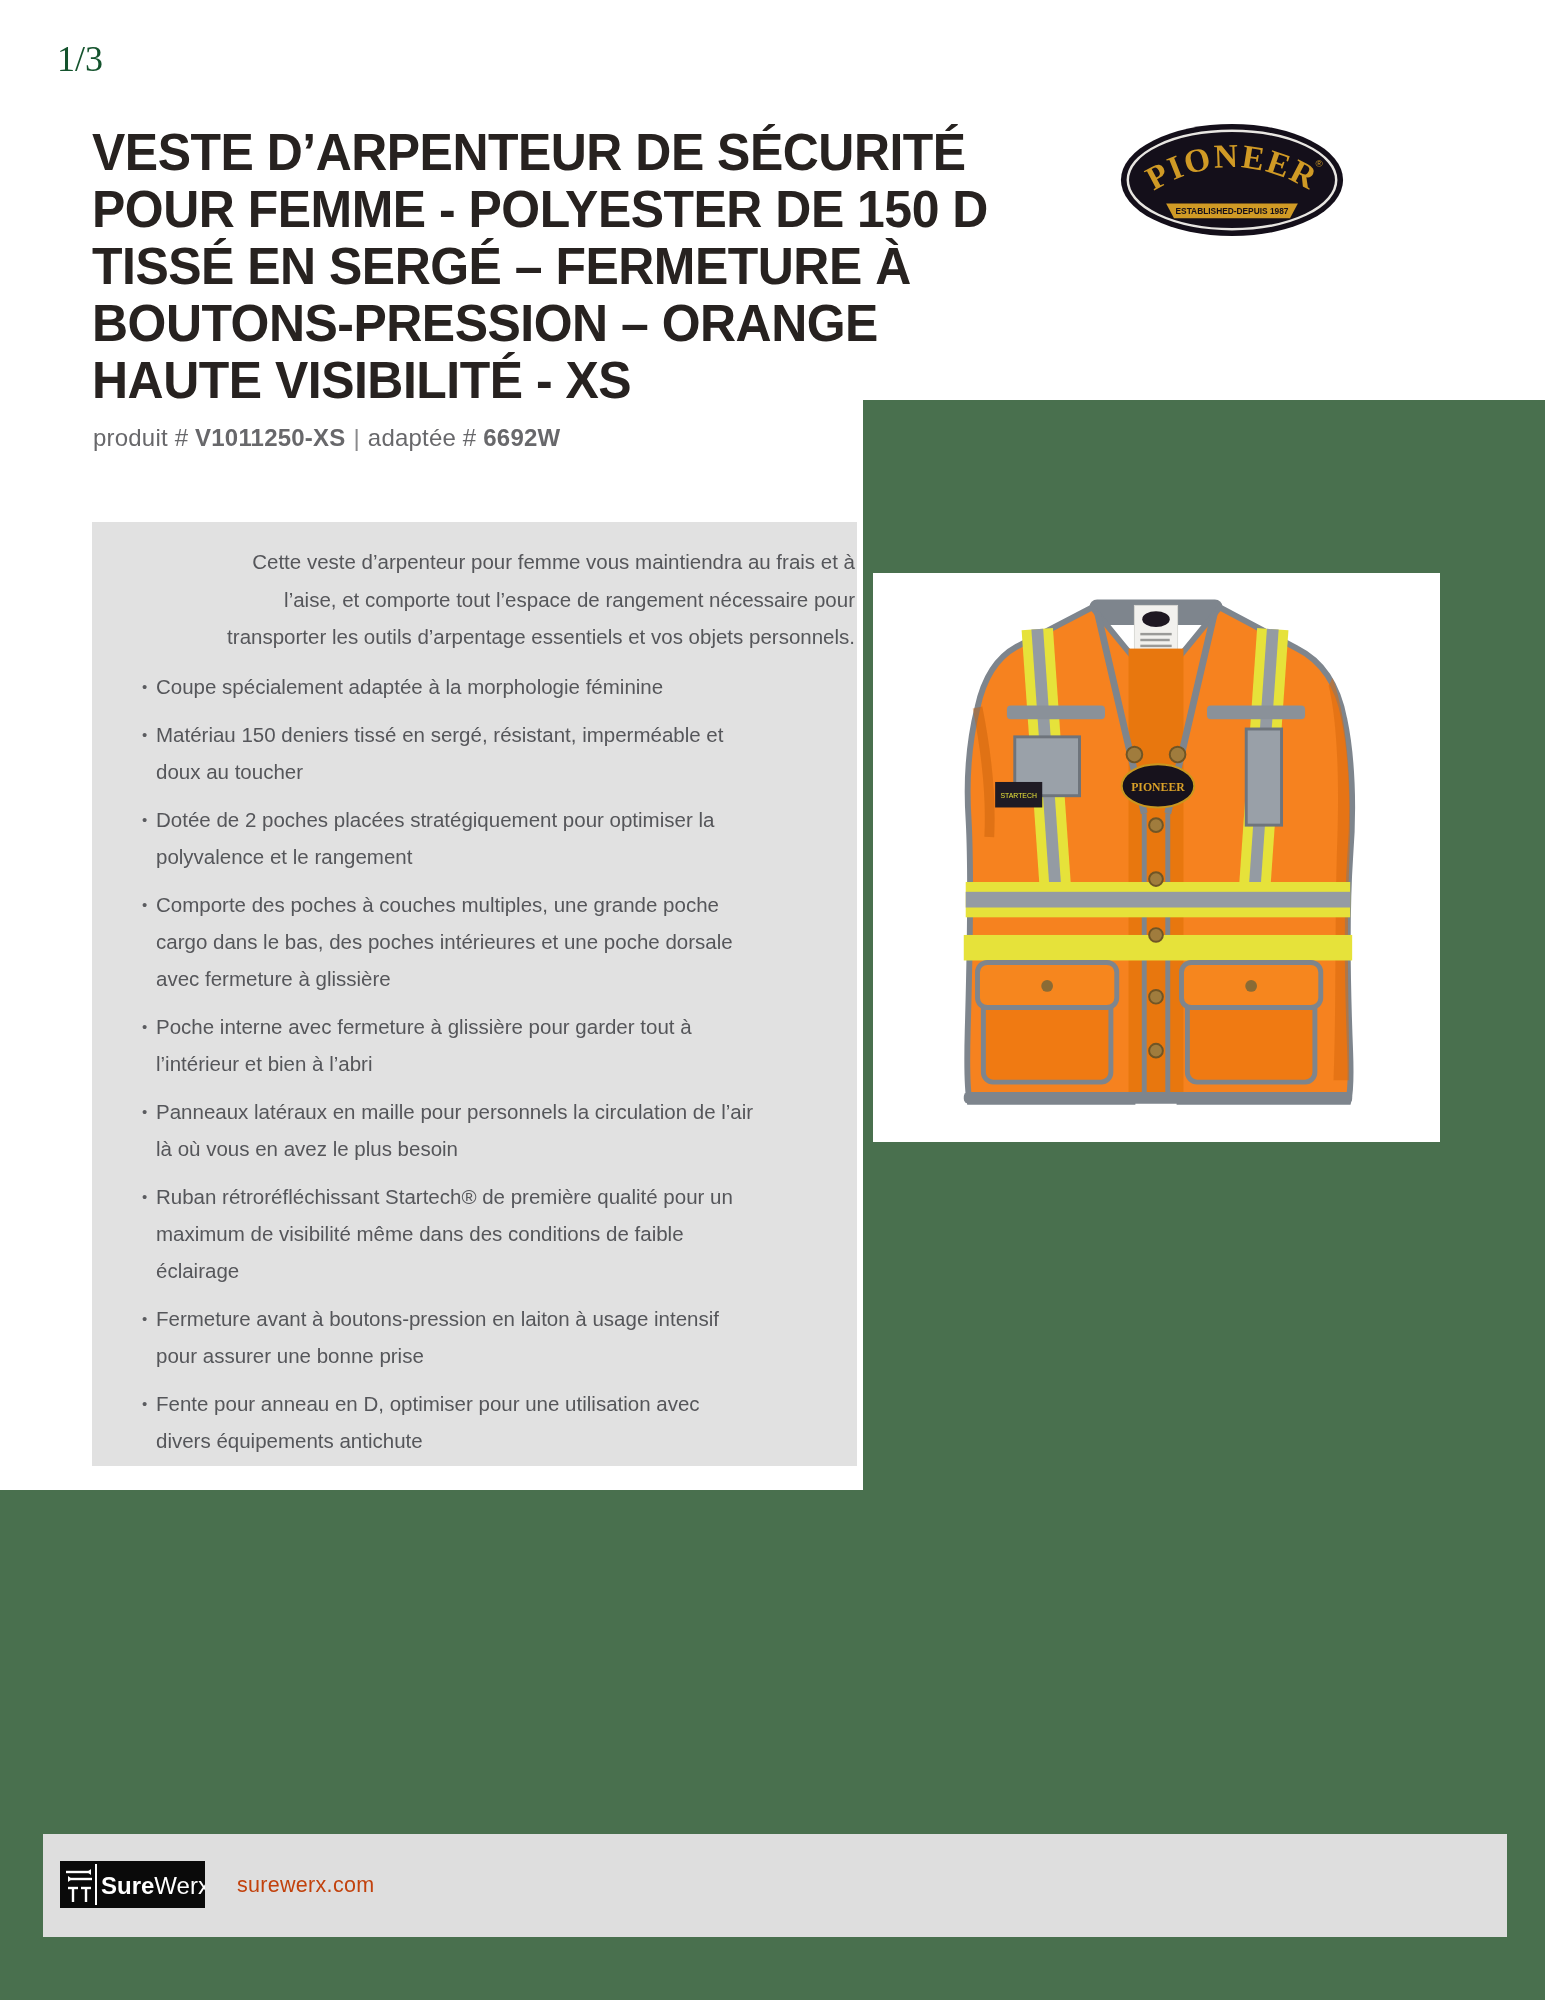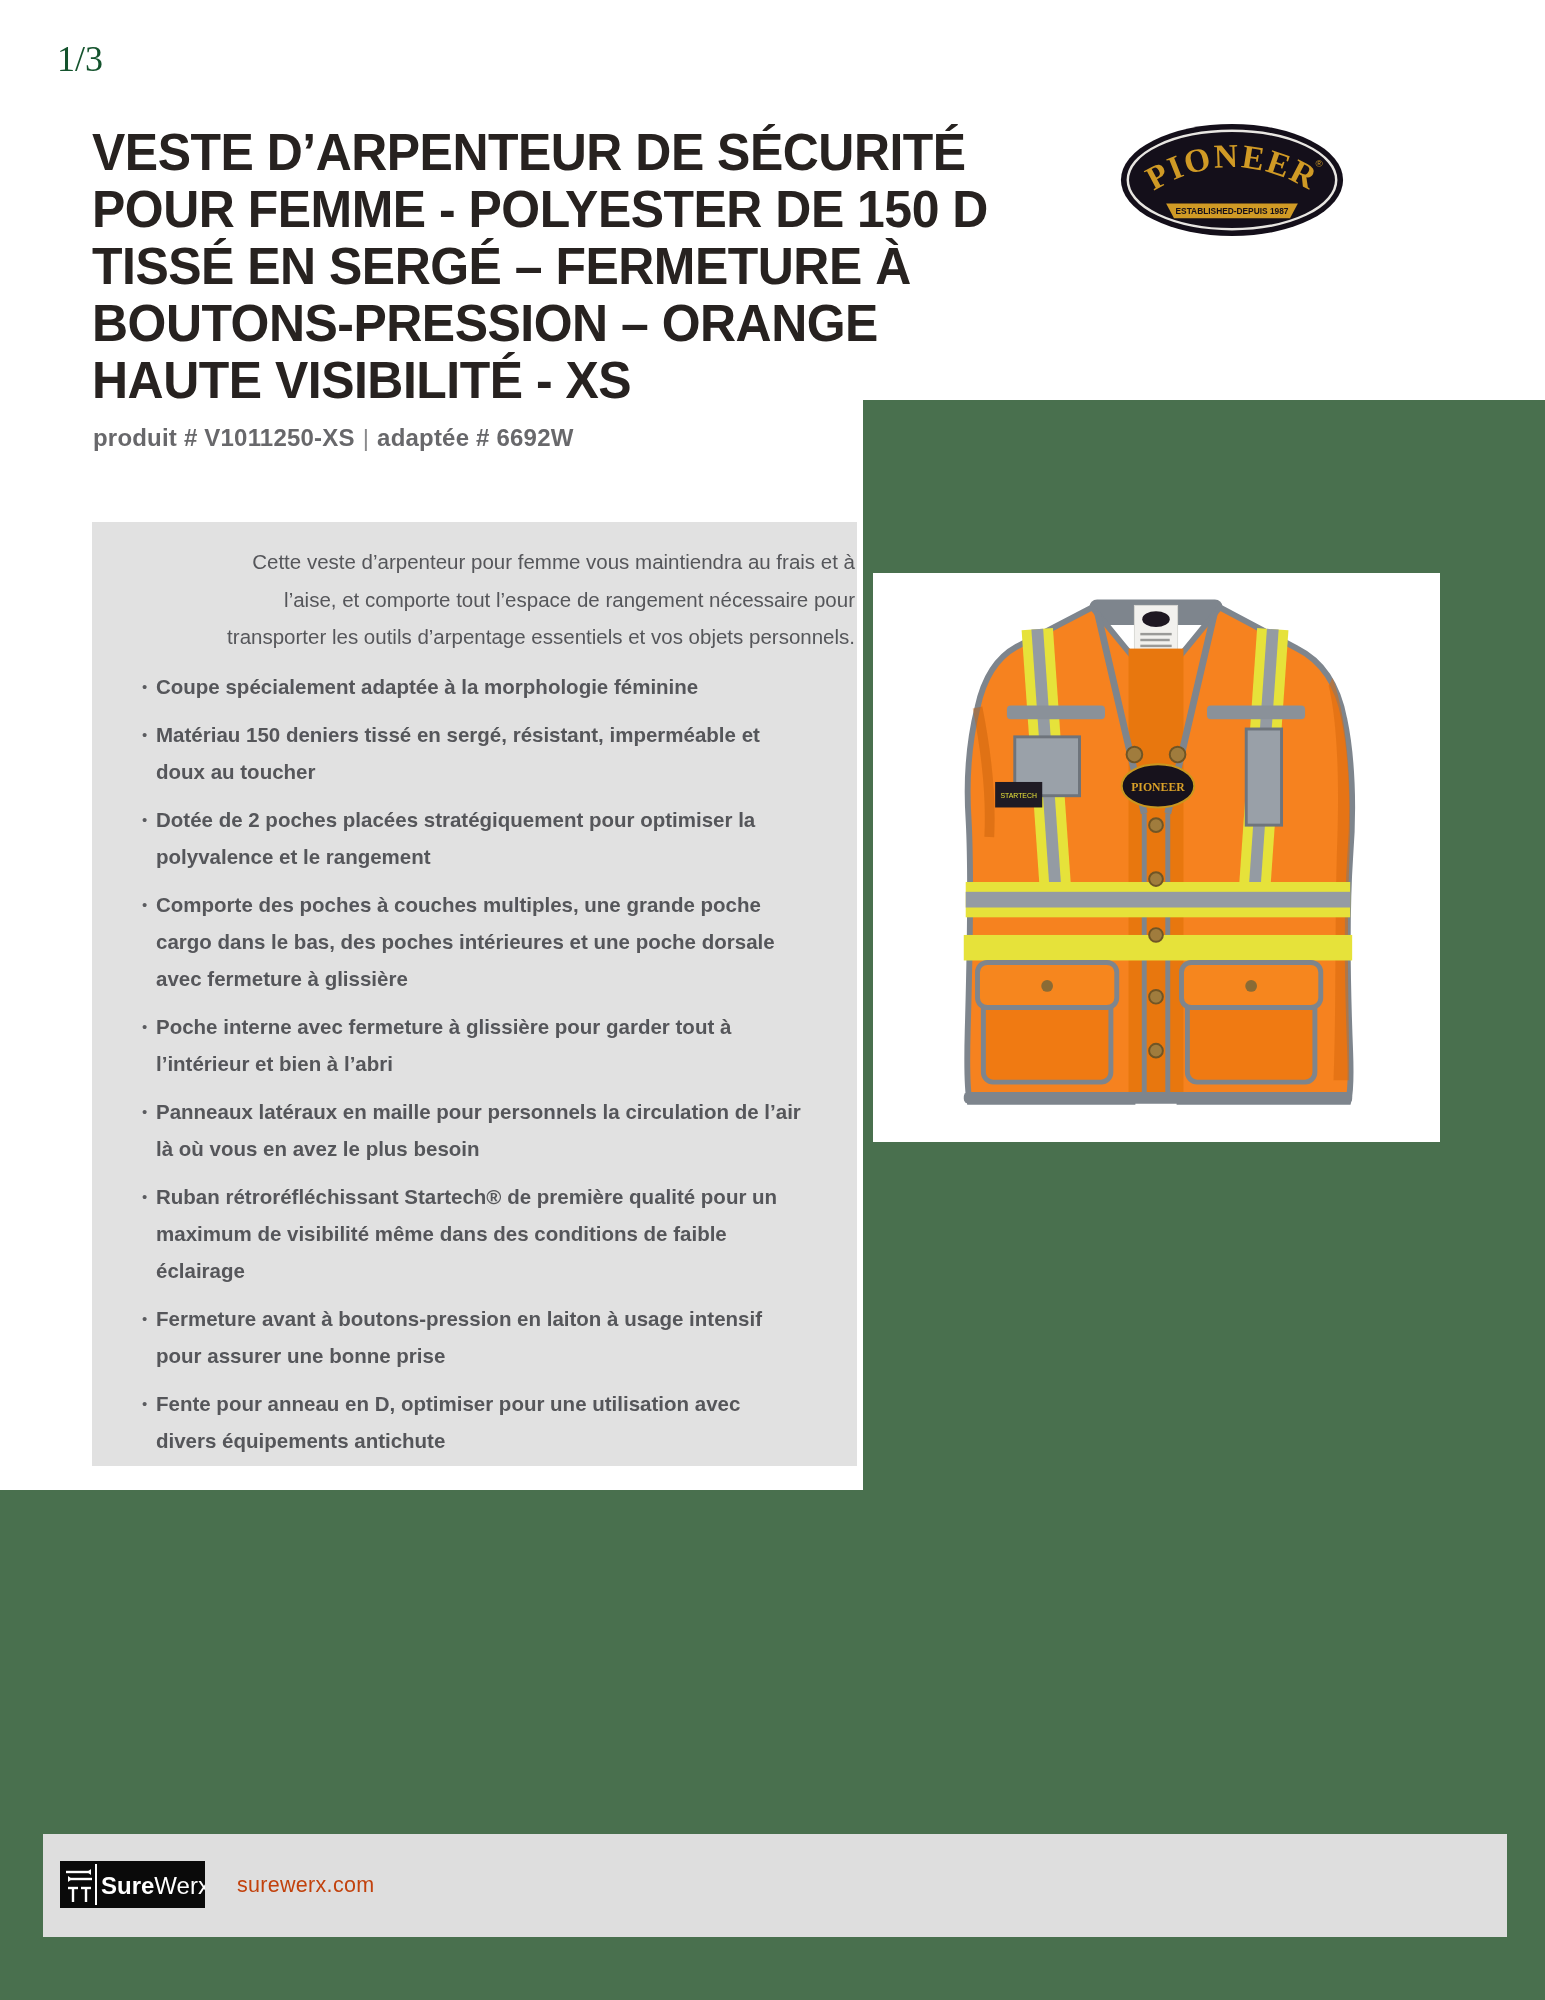--- a/index.html
+++ b/index.html
@@ -13,32 +13,32 @@
   #stage{position:relative;width:1545px;height:2000px;background:#ffffff;overflow:hidden;}
 
   .green-right{position:absolute;left:863px;top:400px;width:682px;height:1090px;background:var(--background-green);}
   .green-bottom{position:absolute;left:0;top:1490px;width:1545px;height:510px;background:var(--background-green);}
 
   .page-number{position:absolute;left:57px;top:38px;font-family:"Liberation Serif",serif;font-size:36px;color:#14532d;}
 
   .title{position:absolute;left:92px;top:124px;width:960px;font-size:52px;line-height:57px;font-weight:700;
          letter-spacing:-0.5px;color:var(--title-ink);white-space:pre-line;transform:scaleX(.96);transform-origin:left top;}
   .product-line{position:absolute;left:93px;top:424px;font-size:24px;color:var(--muted-ink);letter-spacing:.2px;}
-  .product-line .lbl{font-weight:700;}
+  .product-line .lbl{font-weight:400;}
   .product-line .val{font-weight:700;}
   .product-line .sep{padding:0 8px;color:#8a8a8c;font-weight:400;}
 
   .pioneer-logo{position:absolute;left:1118px;top:122px;width:228px;height:116px;}
 
   .desc-box{position:absolute;left:92px;top:522px;width:765px;height:944px;background:var(--box-gray);}
   .intro{position:absolute;left:18px;top:21px;width:745px;font-size:20.5px;line-height:37.5px;color:var(--body-ink);white-space:pre;text-align:right;}
   .features{position:absolute;left:50px;top:146px;margin:0;padding:0;list-style:none;}
   .features li{display:flex;align-items:flex-start;margin-bottom:11px;font-size:20.5px;line-height:37px;color:var(--body-ink);}
   .features .dot{width:14px;flex:0 0 14px;font-size:15px;line-height:37px;color:#5b5c60;}
-  .features .btext{white-space:pre;font-weight:bold;}
+  .features .btext{white-space:pre;}
 
   .vest-box{position:absolute;left:873px;top:573px;width:567px;height:569px;background:#ffffff;}
   .vest-box svg{position:absolute;left:28px;top:8px;}
 
   .footer-bar{position:absolute;left:43px;top:1834px;width:1464px;height:103px;background:var(--footer-gray);}
   .surewerx-logo{position:absolute;left:17px;top:27px;width:145px;height:47px;}
   .website{position:absolute;left:194px;top:0;height:103px;display:flex;align-items:center;
            font-size:21.5px;color:#c2410c;letter-spacing:.3px;}
 </style>
 </head>

